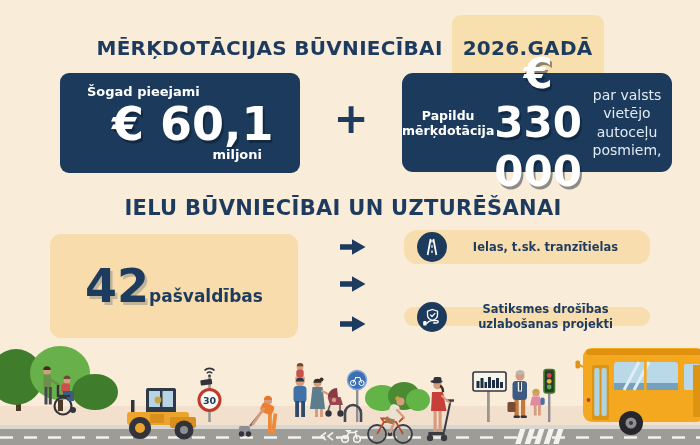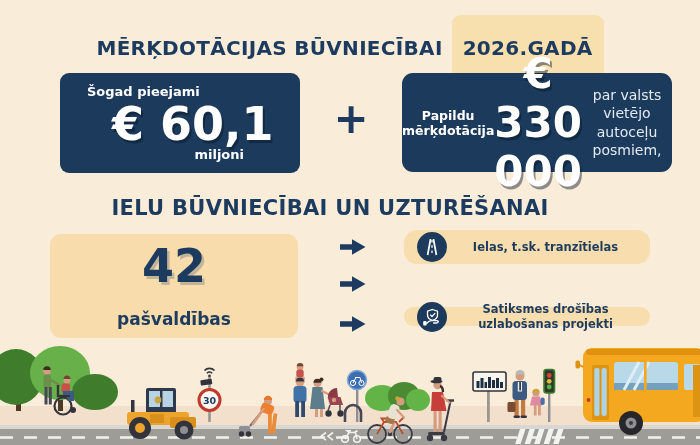--- a/index.html
+++ b/index.html
@@ -10,32 +10,32 @@
              align-items:center;gap:9px;font-weight:bold;font-size:20px;letter-spacing:.3px;}
   .title-hl{background:#f8dfae;border-radius:9px;padding:21px 11px;}
   
   .navy-card{position:absolute;background:#1b3a5c;border-radius:11px;color:#fff;}
   .card-available{left:60px;top:73px;width:240px;height:100px;border-radius:9px;}
   .card-additional{left:402px;top:73px;width:270px;height:99px;display:flex;
                    align-items:center;justify-content:center;text-align:center;}
   .avail-label{position:absolute;left:27px;top:11px;font-size:13px;font-weight:bold;}
   .avail-amount{position:absolute;left:25px;top:24px;font-size:46px;font-weight:bold;
                 text-shadow:2px 3px 0 rgba(8,22,38,.45);margin-left:27px;}
-  .avail-unit{position:absolute;right:56px;bottom:11px;font-size:13px;font-weight:bold;text-align:center;}
+  .avail-unit{position:absolute;right:38px;bottom:11px;font-size:13px;font-weight:bold;text-align:center;}
   .plus{position:absolute;left:330px;top:94px;width:42px;text-align:center;
         font-size:42px;font-weight:bold;color:#1d3b5e;}
   .add-label{font-size:12.5px;font-weight:bold;max-width:120px;line-height:1.15;margin-top:2px;}
   .add-amount{font-size:42px;font-weight:bold;margin:3px 0 4px 0;text-shadow:2px 3px 0 rgba(8,22,38,.45);}
   .add-note{font-size:14px;color:#e3ebf2;line-height:1.3;}
   
-  .section-title{position:absolute;top:196px;left:0;width:660px;text-align:center;
+  .section-title{position:absolute;top:196px;left:13px;width:660px;text-align:center;
                  font-size:21px;font-weight:bold;letter-spacing:.3px;}
   
   .muni-card{position:absolute;left:50px;top:234px;width:248px;height:104px;background:#f8dcab;
-             border-radius:11px;display:flex;flex-direction:column;align-items:center;justify-content:center;}
+             border-radius:11px;display:flex;flex-direction:row;align-items:center;justify-content:center;}
   .muni-count{font-size:46px;font-weight:bold;line-height:1;text-shadow:2.5px 2.5px 0 rgba(29,59,94,.25);}
   .muni-label{font-size:17px;font-weight:bold;margin-top:20px;}
   
   .arrow{position:absolute;left:340px;}
   .pill{position:absolute;left:404px;width:246px;background:#f8ddae;border-radius:13px;
         display:flex;align-items:center;}
   .pill .icon{flex:0 0 auto;margin-left:13px;width:30px;height:30px;}
   .pill .lbl{flex:1;text-align:center;font-size:11.5px;font-weight:600;color:#1d3b5e;
              padding:0 12px 0 6px;line-height:1.25;}
   .pill .lbl span{display:inline-block;max-width:165px;}

